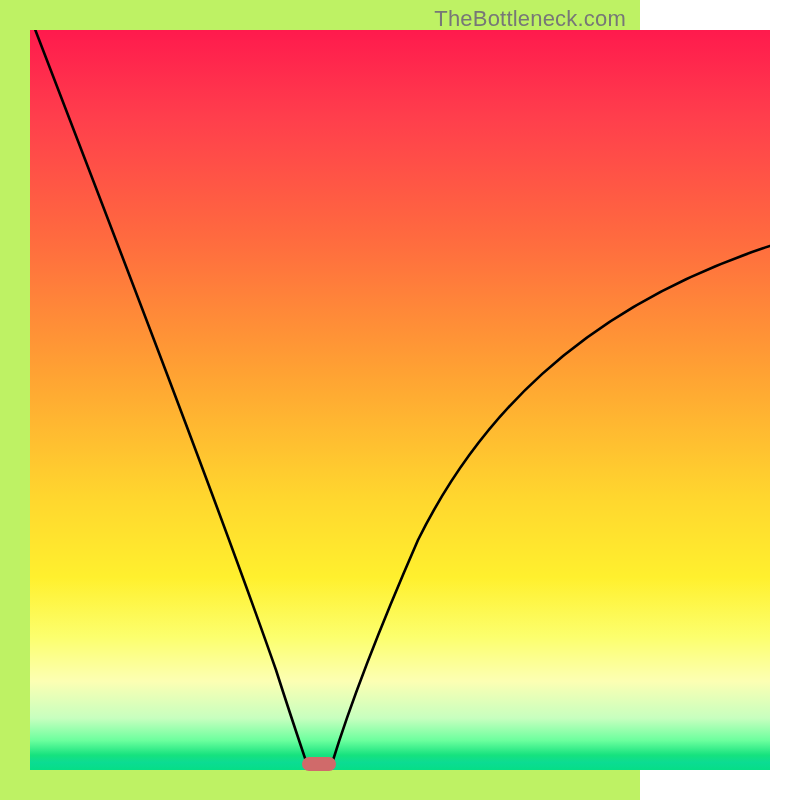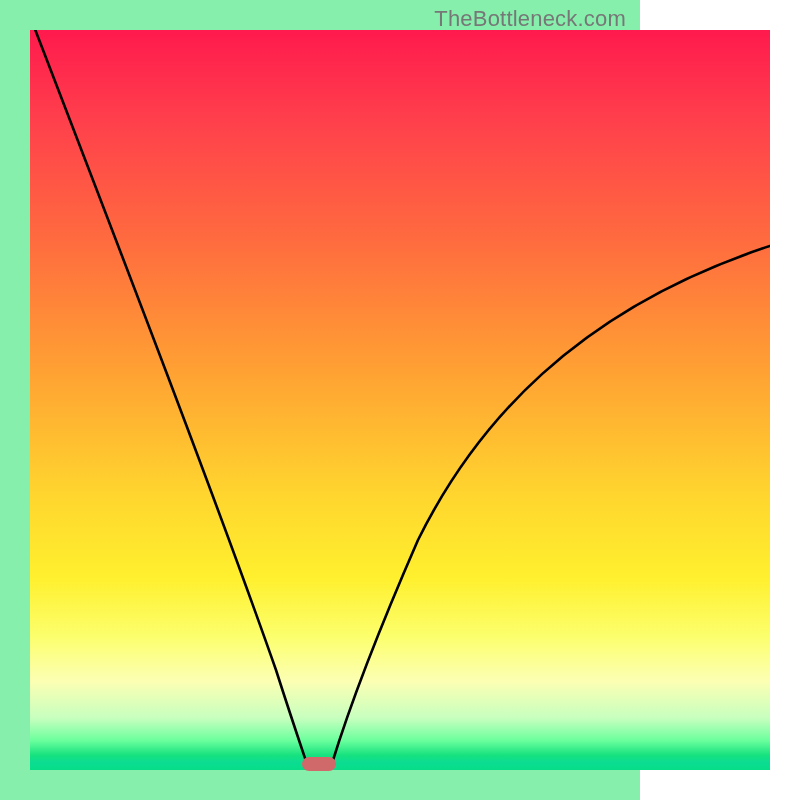--- a/index.html
+++ b/index.html
@@ -6,21 +6,21 @@
     margin: 0;
     padding: 0;
     width: 800px;
     height: 800px;
     overflow: hidden;
     font-family: Arial, Helvetica, sans-serif;
   }
   .frame {
     width: 640px;
     height: 800px;
-    background: #86efac;
+    background: #bef264;
     position: relative;
   }
   .watermark {
     position: absolute;
     top: 6px;
     right: 14px;
     color: #777;
     font-size: 22px;
     font-weight: 500;
     letter-spacing: 0.2px;

